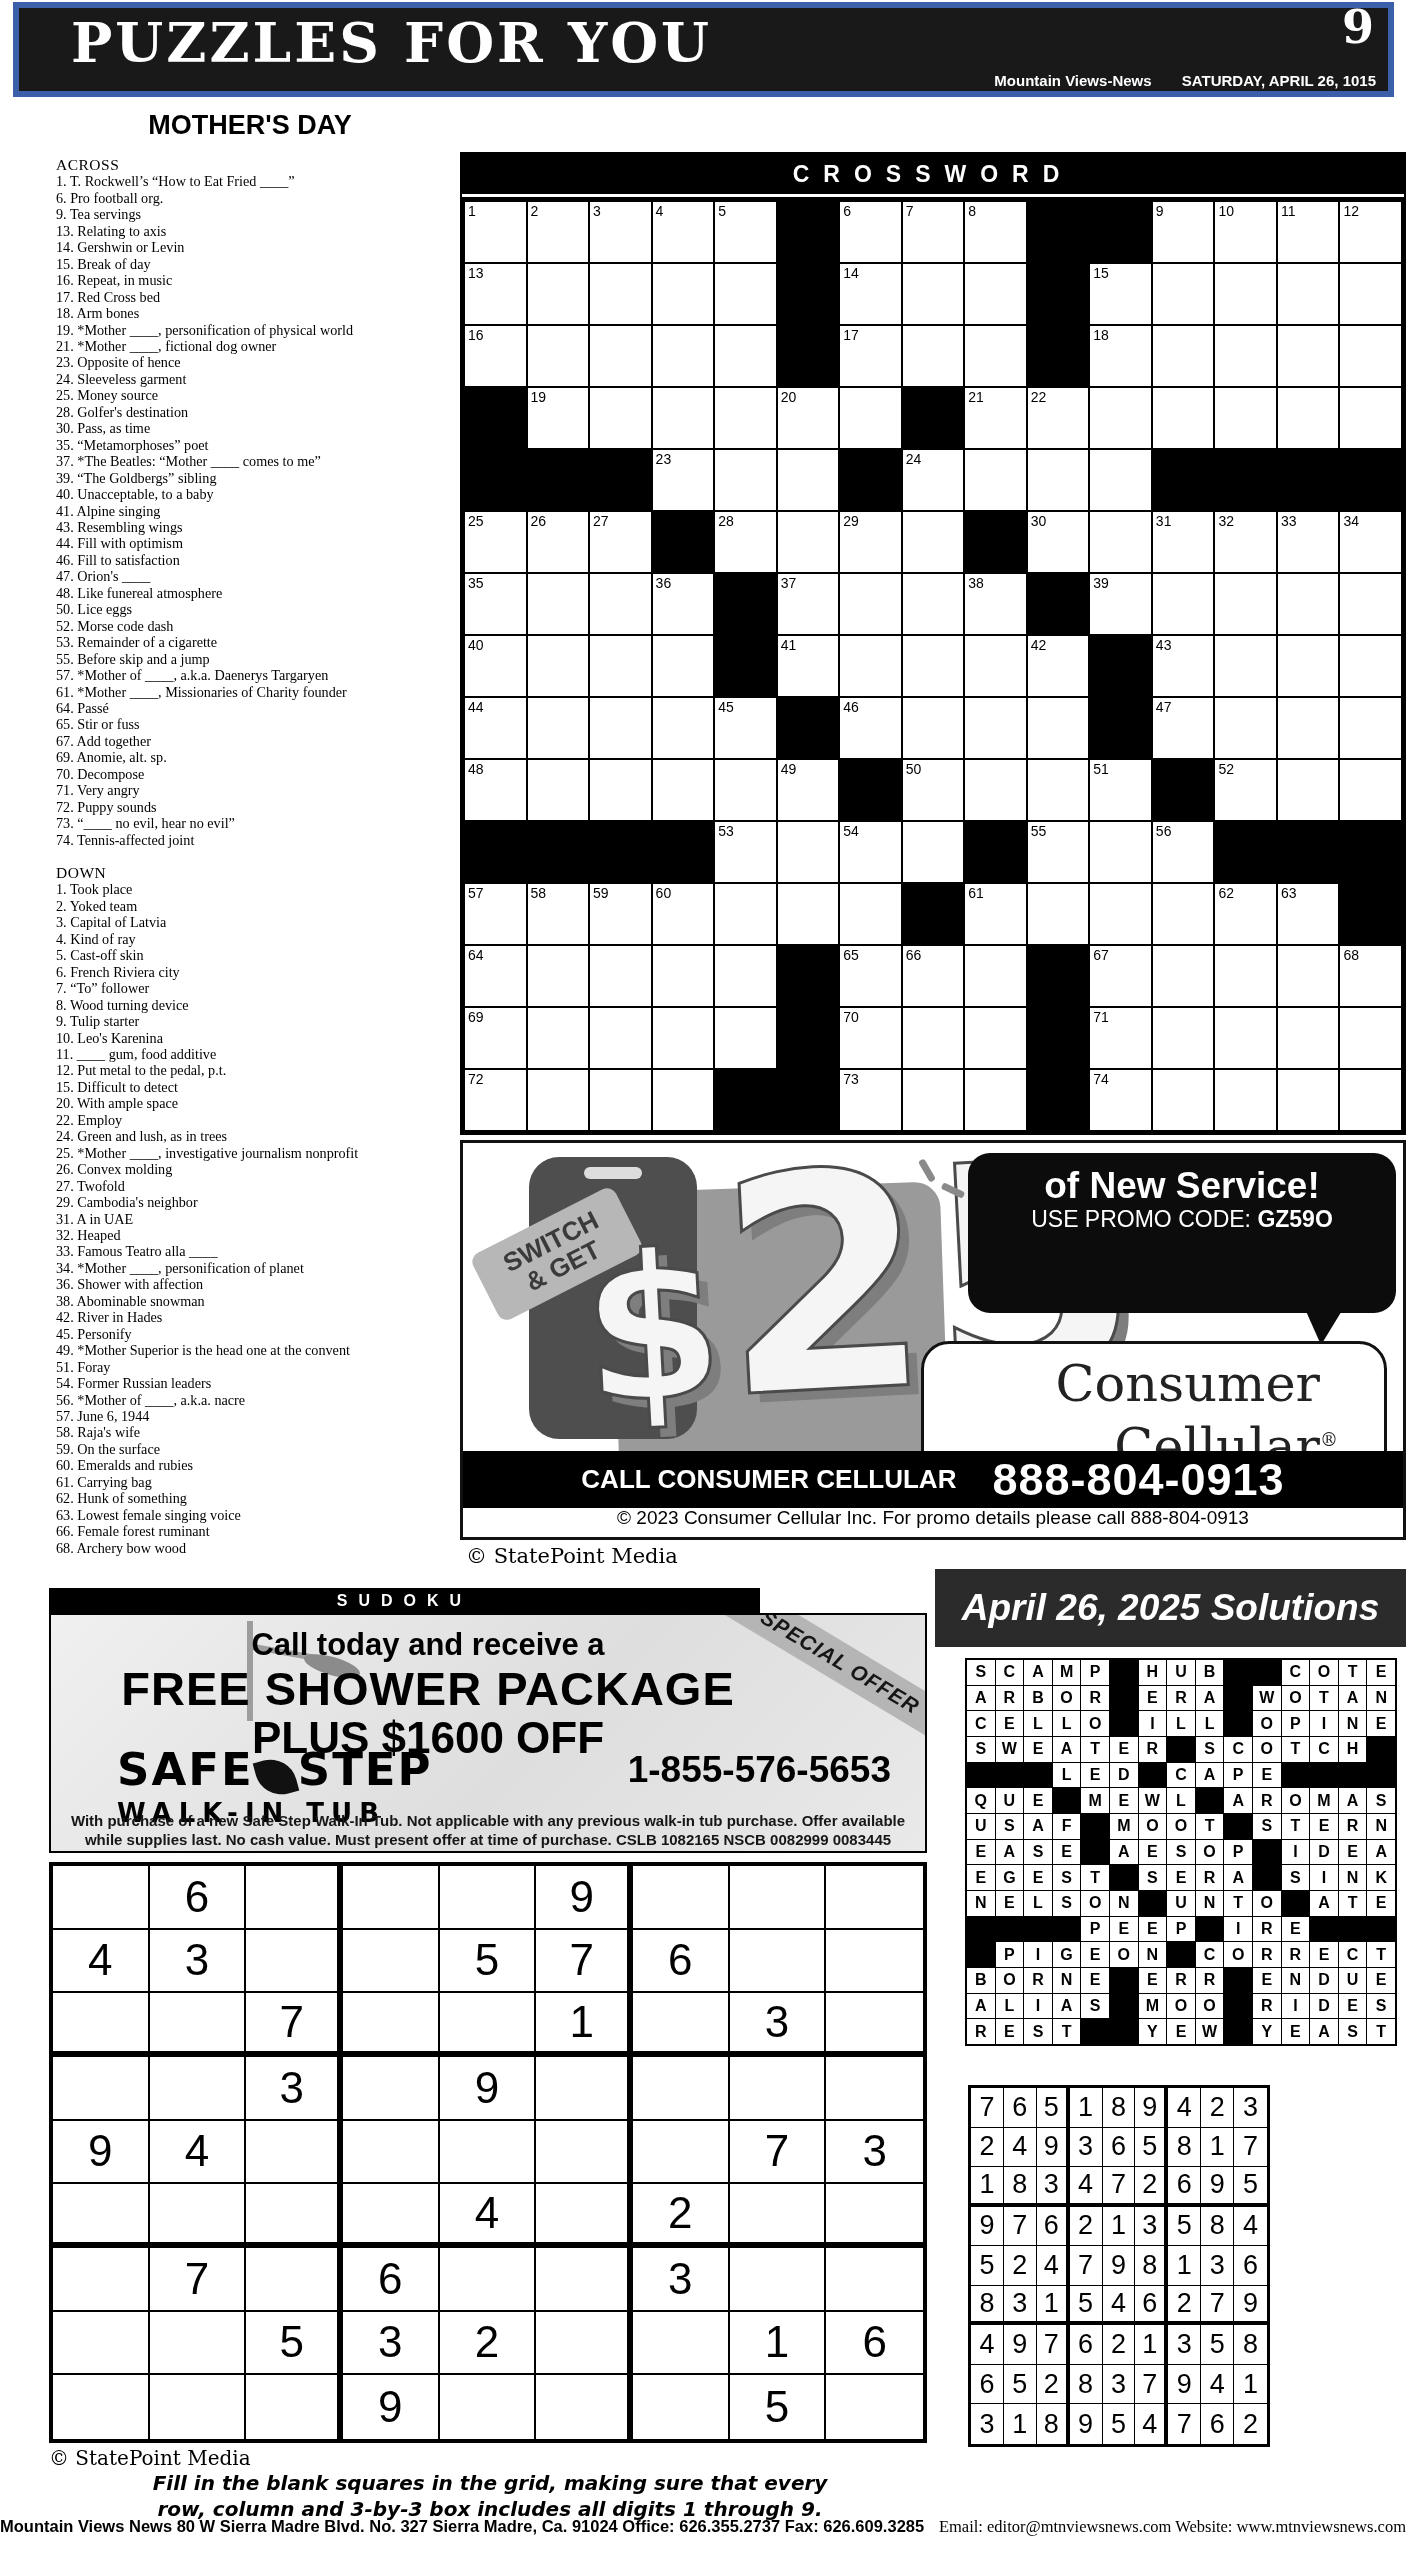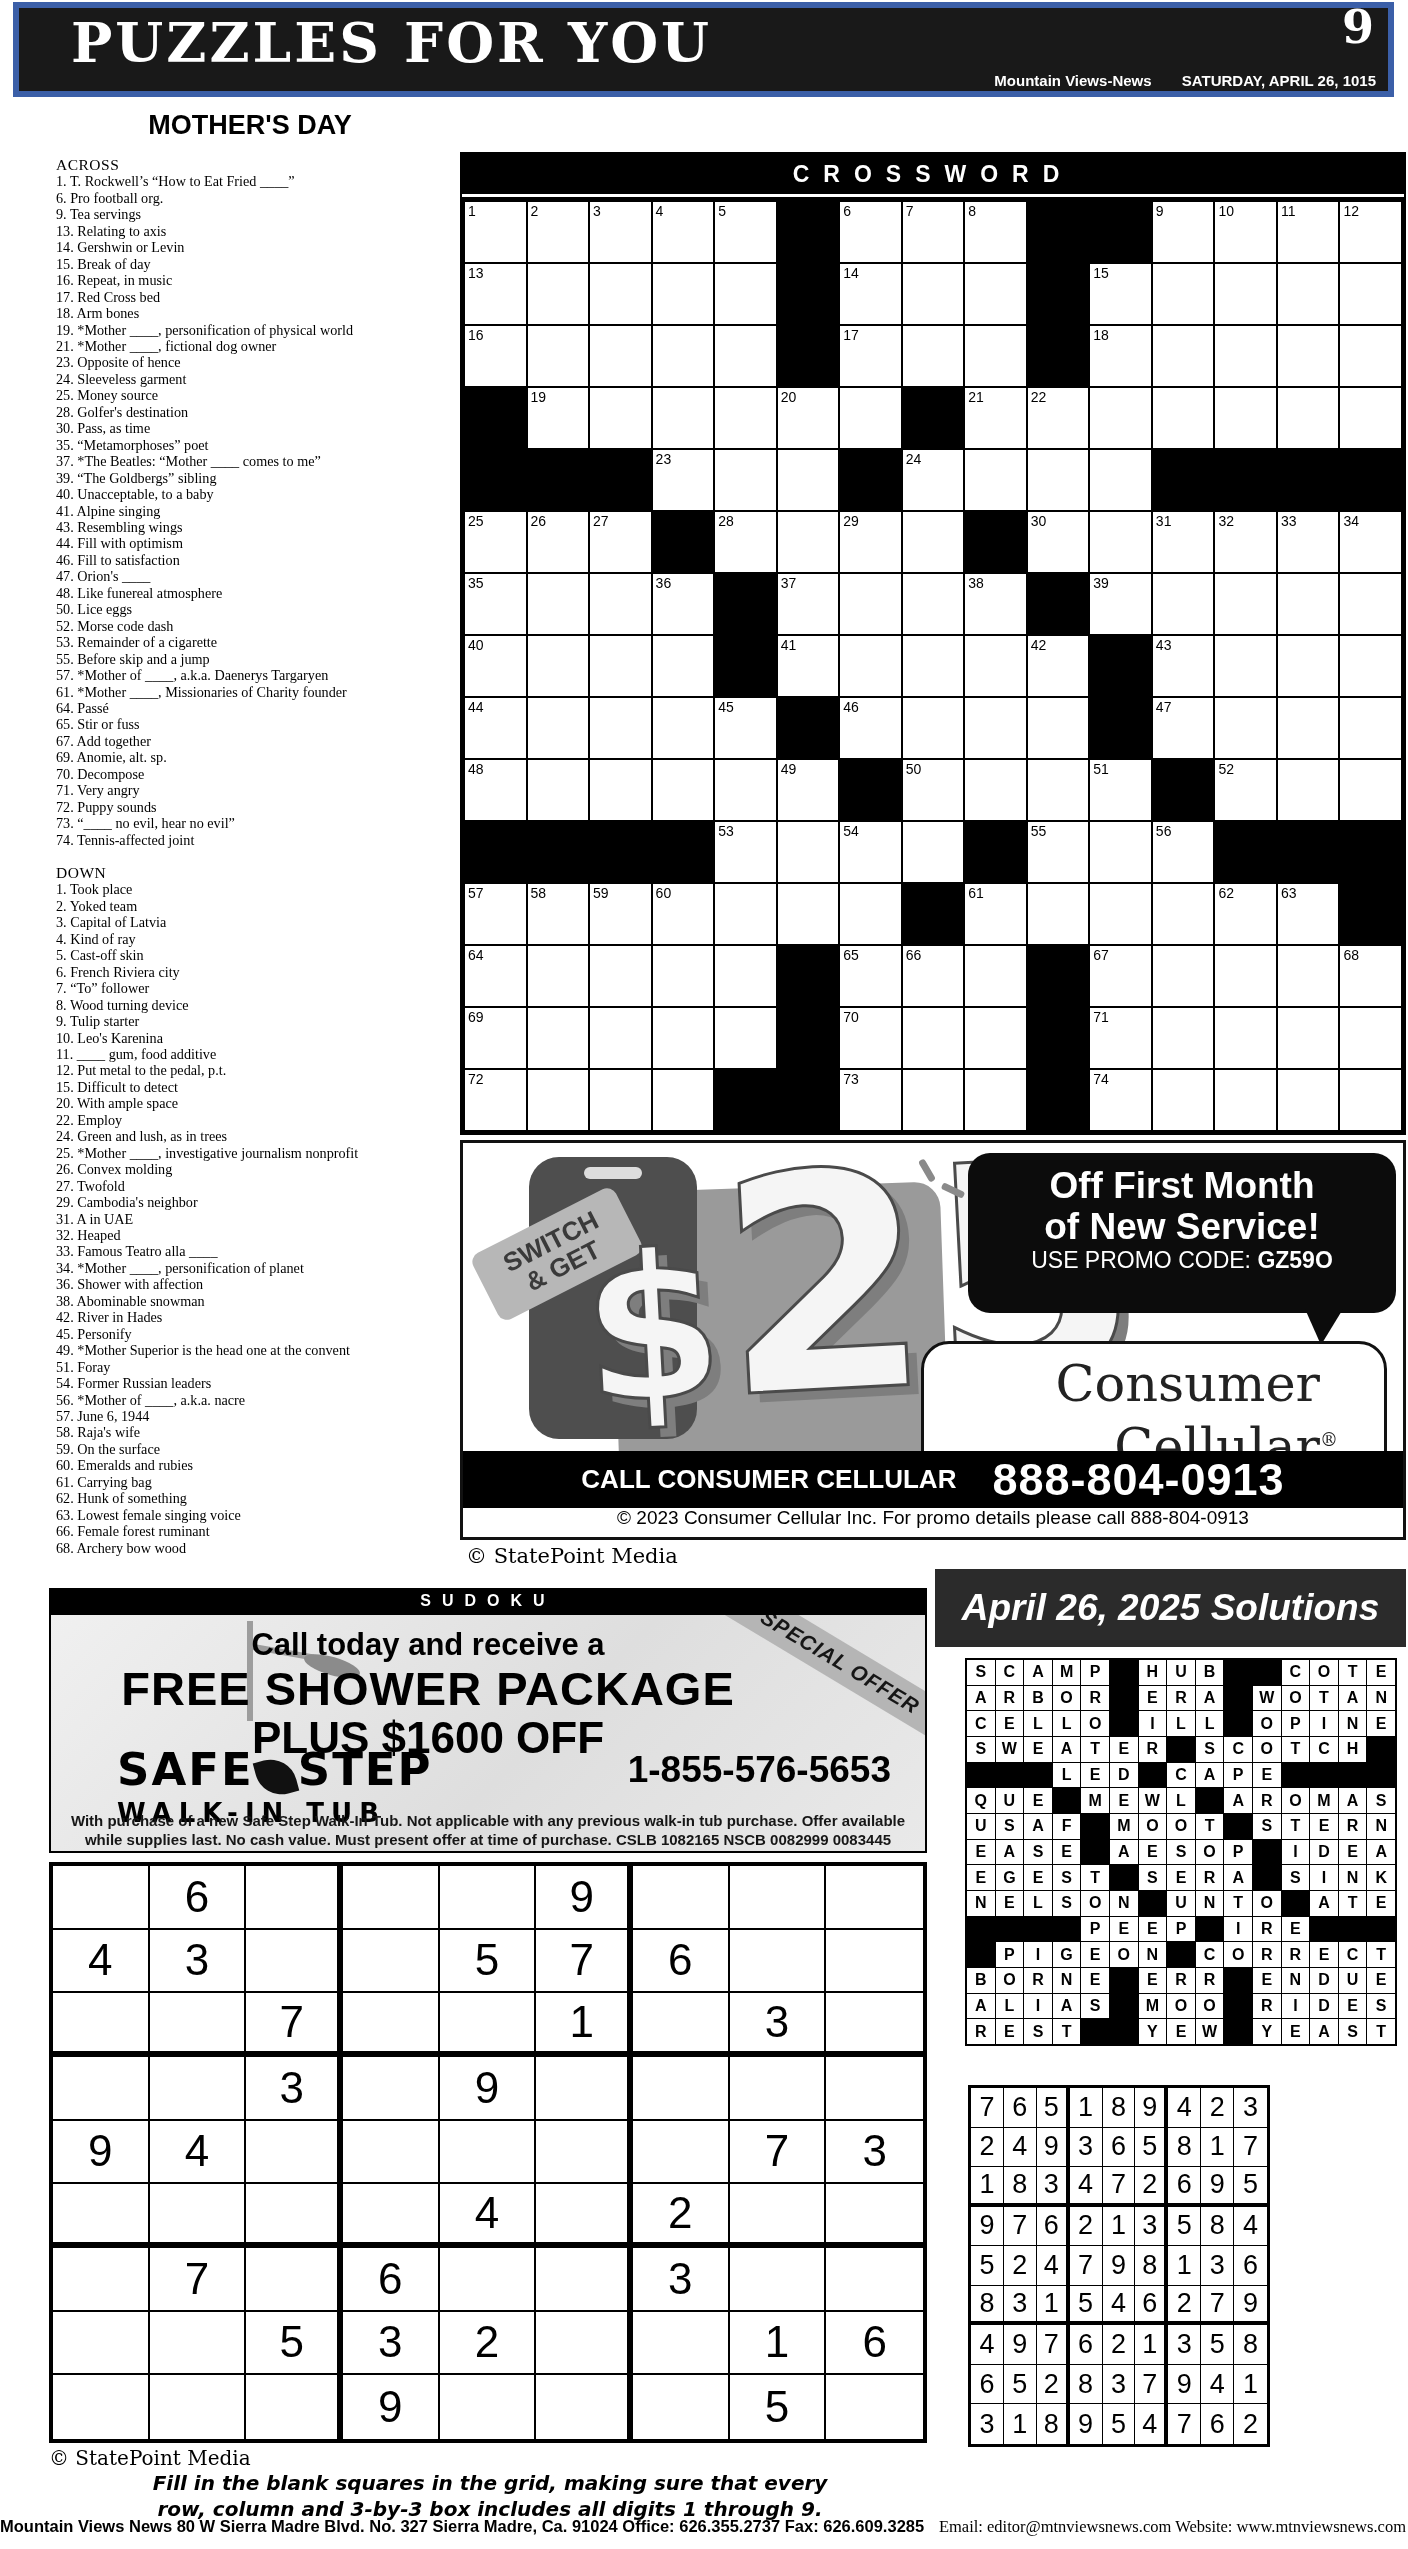--- a/index.html
+++ b/index.html
@@ -75,21 +75,21 @@
               display:flex;align-items:center;justify-content:center;gap:36px;}
   .cc-call-label{font-size:26px;font-weight:800;}
   .cc-phone-num{font-size:45px;font-weight:800;letter-spacing:1px;}
   .cc-disclaimer{position:absolute;left:0;right:0;top:364px;text-align:center;font-size:19px;}
 
   .statepoint{position:absolute;font-family:"DejaVu Serif",serif;font-size:21px;}
   #sp1{left:466px;top:1544px;}
   #sp2{left:49px;top:2446px;font-size:20px;}
 
   
-  #sud-bar{position:absolute;left:49px;top:1588px;width:878px;height:25px;background:#000;color:#fff;
+  #sud-bar{position:absolute;left:49px;top:1588px;width:711px;height:25px;background:#000;color:#fff;
            display:flex;align-items:center;justify-content:center;font-size:16px;font-weight:bold;
            letter-spacing:11px;}
   #ss-ad{position:absolute;left:49px;top:1613px;width:878px;height:240px;border:2px solid #000;
          box-sizing:border-box;background:linear-gradient(135deg,#f0f0f0,#dedede 55%,#e9e9e9);
          overflow:hidden;}
   .ss-ribbon{position:absolute;right:-80px;top:28px;width:330px;transform:rotate(31deg);
              background:#b5b5b5;color:#161616;font-style:italic;font-weight:bold;font-size:21px;
              text-align:center;padding:7px 0;letter-spacing:1px;}
   .ss-pipe{position:absolute;left:196px;top:6px;width:6px;height:100px;background:#9d9d9d;}
   .ss-arm{position:absolute;left:199px;top:34px;width:64px;height:6px;background:#9d9d9d;transform:rotate(10deg);}
@@ -637,21 +637,20 @@
       <div class="cc-notch"></div>
     </div>
     <div class="cc-switch">
       <div>SWITCH</div>
       <div>&amp; GET</div>
     </div>
     <div class="cc-price"><span class="cc-dollar">$</span><span>25</span></div>
     <div class="spark spark1"></div>
     <div class="spark spark2"></div>
     <div class="cc-offer">
-      <div class="cc-offer-line">Off First Month</div>
       <div class="cc-offer-line">of New Service!</div>
       <div class="cc-promo"><span>USE PROMO CODE: </span><b>GZ59O</b></div>
     </div>
     <div class="cc-offer-tail"></div>
     <div class="cc-logo">
       <div class="l1">Consumer</div>
       <div><span>Cellular</span><span class="cc-reg">®</span></div>
     </div>
     <div class="cc-logo-tail1"></div>
     <div class="cc-logo-tail2"></div>

